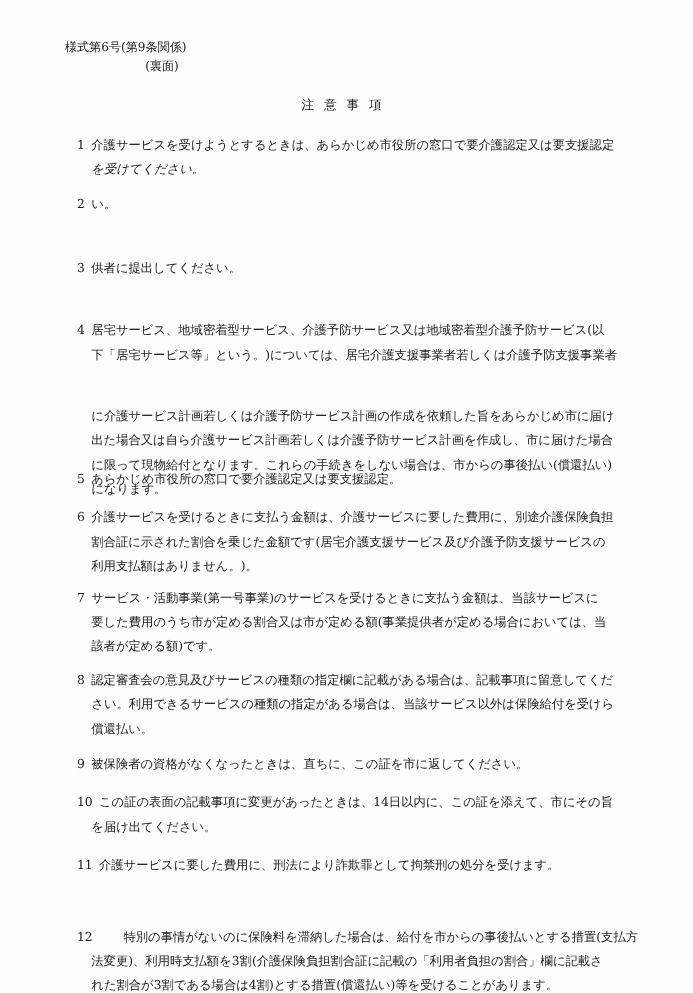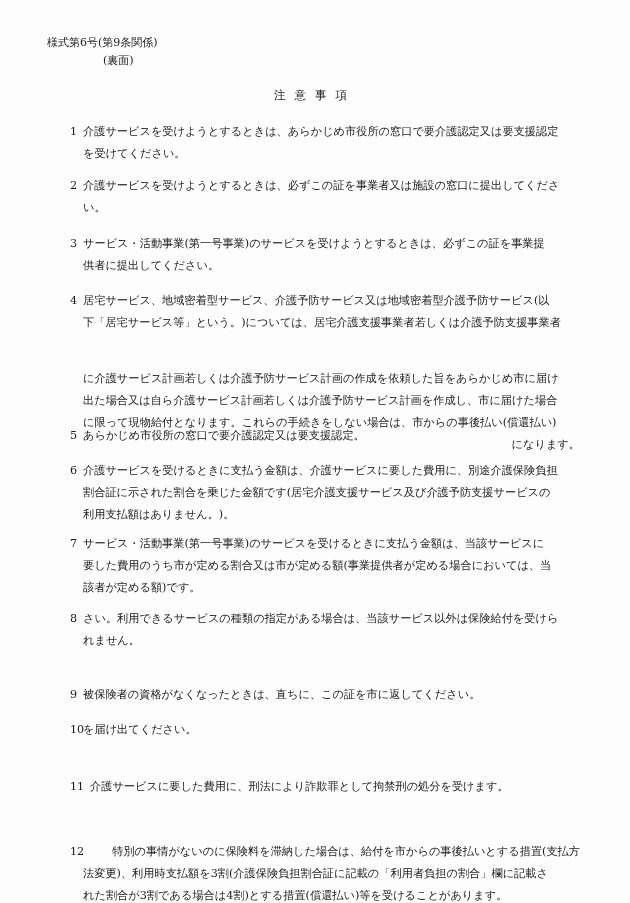--- a/index.html
+++ b/index.html
@@ -1,64 +1,62 @@
 <!DOCTYPE html>
 <html><head>
 <meta charset="utf-8">
 <style>
   html, body { margin:0; padding:0; }
   body {
     width:630px; height:903px; background:#fdfdfd; position:relative; overflow:hidden;
     font-family: "DejaVu Serif", "Liberation Serif", serif; color:#1a1a1a;
   }
-  .hdr { position:absolute; font-size:11px; white-space:nowrap; }
+  .hdr { position:absolute; font-size:11px; white-space:nowrap;margin-left:12px; }
   .title { position:absolute; left:0; width:630px; text-align:center; top:88px; font-size:11.5px; letter-spacing:9px; }
   .item { position:absolute; left:70px; width:510px; font-size:11.2px; line-height:22px; }
   .item .num { position:absolute; left:0; top:0; }
   .item .txt { display:block; padding-left:13px; text-indent:0; }
   .line { display:block; white-space:nowrap; }
 </style>
 </head>
 <body>
 
 <div class="hdr" style="left:47px; top:35px;">様式第6号(第9条関係)</div>
-<div class="hdr" style="left:103px; top:53px;">(裏面)</div>
+<div class="hdr" style="left:120px; top:53px;">(裏面)</div>
 <div class="title">注意事項</div>
 
 <div id="items">
     <div class="item" style="top: 121px;">
       <span class="num">1</span>
       <span class="txt" style="padding-left: 0px; margin-left: 0px;">
         <span class="line" style="padding-left: 13px;">介護サービスを受けようとするときは、あらかじめ市役所の窓口で要介護認定又は要支援認定</span>
-        <span class="line" style="padding-left: 13px;">を受けてください。</span>
+        <span class="line" style="padding-left: 13px; font-style: italic;">を受けてください。</span>
       </span>
     </div>
     <div class="item" style="top: 175px;">
       <span class="num">2</span>
       <span class="txt" style="padding-left: 0px; margin-left: 0px;">
-        <span class="line" style="padding-left: 13px;">介護サービスを受けようとするときは、必ずこの証を事業者又は施設の窓口に提出してくださ</span>
         <span class="line" style="padding-left: 13px;">い。</span>
       </span>
     </div>
     <div class="item" style="top: 233px;">
       <span class="num">3</span>
       <span class="txt" style="padding-left: 0px; margin-left: 0px;">
-        <span class="line" style="padding-left: 13px;">サービス・活動事業(第一号事業)のサービスを受けようとするときは、必ずこの証を事業提</span>
         <span class="line" style="padding-left: 13px;">供者に提出してください。</span>
       </span>
     </div>
     <div class="item" style="top: 290px;">
       <span class="num">4</span>
       <span class="txt" style="padding-left: 0px; margin-left: 0px;">
         <span class="line" style="padding-left: 13px;">居宅サービス、地域密着型サービス、介護予防サービス又は地域密着型介護予防サービス(以</span>
         <span class="line" style="padding-left: 13px;">下「居宅サービス等」という。)については、居宅介護支援事業者若しくは介護予防支援事業者</span>
         <span class="line" style="padding-left: 13px; margin-top: 34px;">に介護サービス計画若しくは介護予防サービス計画の作成を依頼した旨をあらかじめ市に届け</span>
-        <span class="line" style="padding-left: 13px;">出た場合又は自ら介護サービス計画若しくは介護予防サービス計画を作成し、市に届けた場合</span>
+        <span class="line" style="padding-left: 13px; font-family: Liberation Serif, serif;">出た場合又は自ら介護サービス計画若しくは介護予防サービス計画を作成し、市に届けた場合</span>
         <span class="line" style="padding-left: 13px;">に限って現物給付となります。これらの手続きをしない場合は、市からの事後払い(償還払い)</span>
-        <span class="line" style="padding-left: 13px; text-align: right;">になります。</span>
+        <span class="line" style="padding-left: 13px;">になります。</span>
       </span>
     </div>
     <div class="item" style="top: 425px;">
       <span class="num">5</span>
       <span class="txt" style="padding-left: 0px; margin-left: 0px;">
         <span class="line" style="padding-left: 13px;">あらかじめ市役所の窓口で要介護認定又は要支援認定。</span>
       </span>
     </div>
     <div class="item" style="top: 460px;">
       <span class="num">6</span>
@@ -72,33 +70,35 @@
       <span class="num">7</span>
       <span class="txt" style="padding-left: 0px; margin-left: 0px;">
         <span class="line" style="padding-left: 13px;">サービス・活動事業(第一号事業)のサービスを受けるときに支払う金額は、当該サービスに</span>
         <span class="line" style="padding-left: 13px;">要した費用のうち市が定める割合又は市が定める額(事業提供者が定める場合においては、当</span>
         <span class="line" style="padding-left: 13px;">該者が定める額)です。</span>
       </span>
     </div>
     <div class="item" style="top: 608px;">
       <span class="num">8</span>
       <span class="txt" style="padding-left: 0px; margin-left: 0px;">
+        <span class="line" style="padding-left: 13px;">認定審査会の意見及びサービスの種類の指定欄に記載がある場合は、記載事項に留意してくだ</span>
         <span class="line" style="padding-left: 13px;">さい。利用できるサービスの種類の指定がある場合は、当該サービス以外は保険給付を受けら</span>
-        <span class="line" style="padding-left: 13px;">れません。</span>
+        <span class="line" style="padding-left: 13px;">償還払い。</span>
       </span>
     </div>
     <div class="item" style="top: 684px;">
       <span class="num">9</span>
       <span class="txt" style="padding-left: 0px; margin-left: 0px;">
         <span class="line" style="padding-left: 13px;">被保険者の資格がなくなったときは、直ちに、この証を市に返してください。</span>
       </span>
     </div>
     <div class="item" style="top: 719px;">
       <span class="num">10</span>
       <span class="txt" style="padding-left: 0px; margin-left: 0px;">
+        <span class="line" style="padding-left: 20px;">この証の表面の記載事項に変更があったときは、14日以内に、この証を添えて、市にその旨</span>
         <span class="line" style="padding-left: 13px;">を届け出てください。</span>
       </span>
     </div>
     <div class="item" style="top: 776px;">
       <span class="num">11</span>
       <span class="txt" style="padding-left: 0px; margin-left: 0px;">
         <span class="line" style="padding-left: 20px;">介護サービスに要した費用に、刑法により詐欺罪として拘禁刑の処分を受けます。</span>
       </span>
     </div>
     <div class="item" style="top: 813px; margin-top: 28px;">

